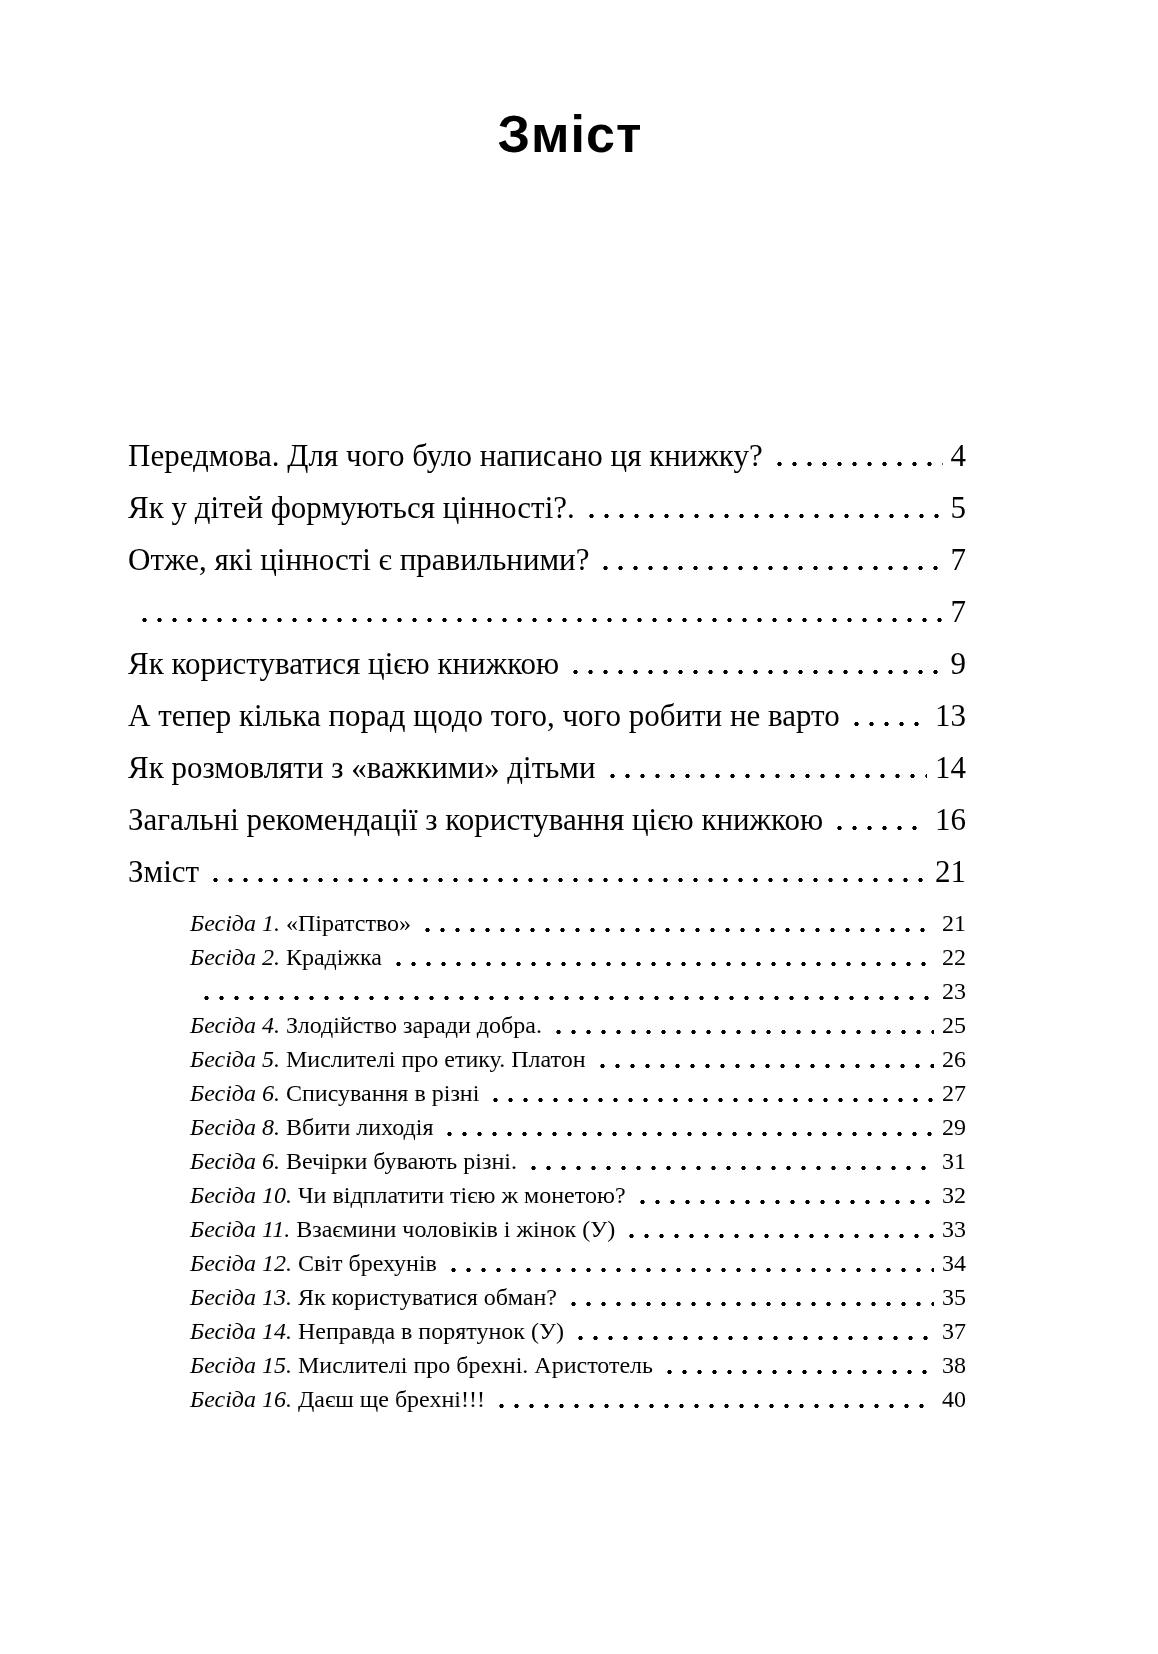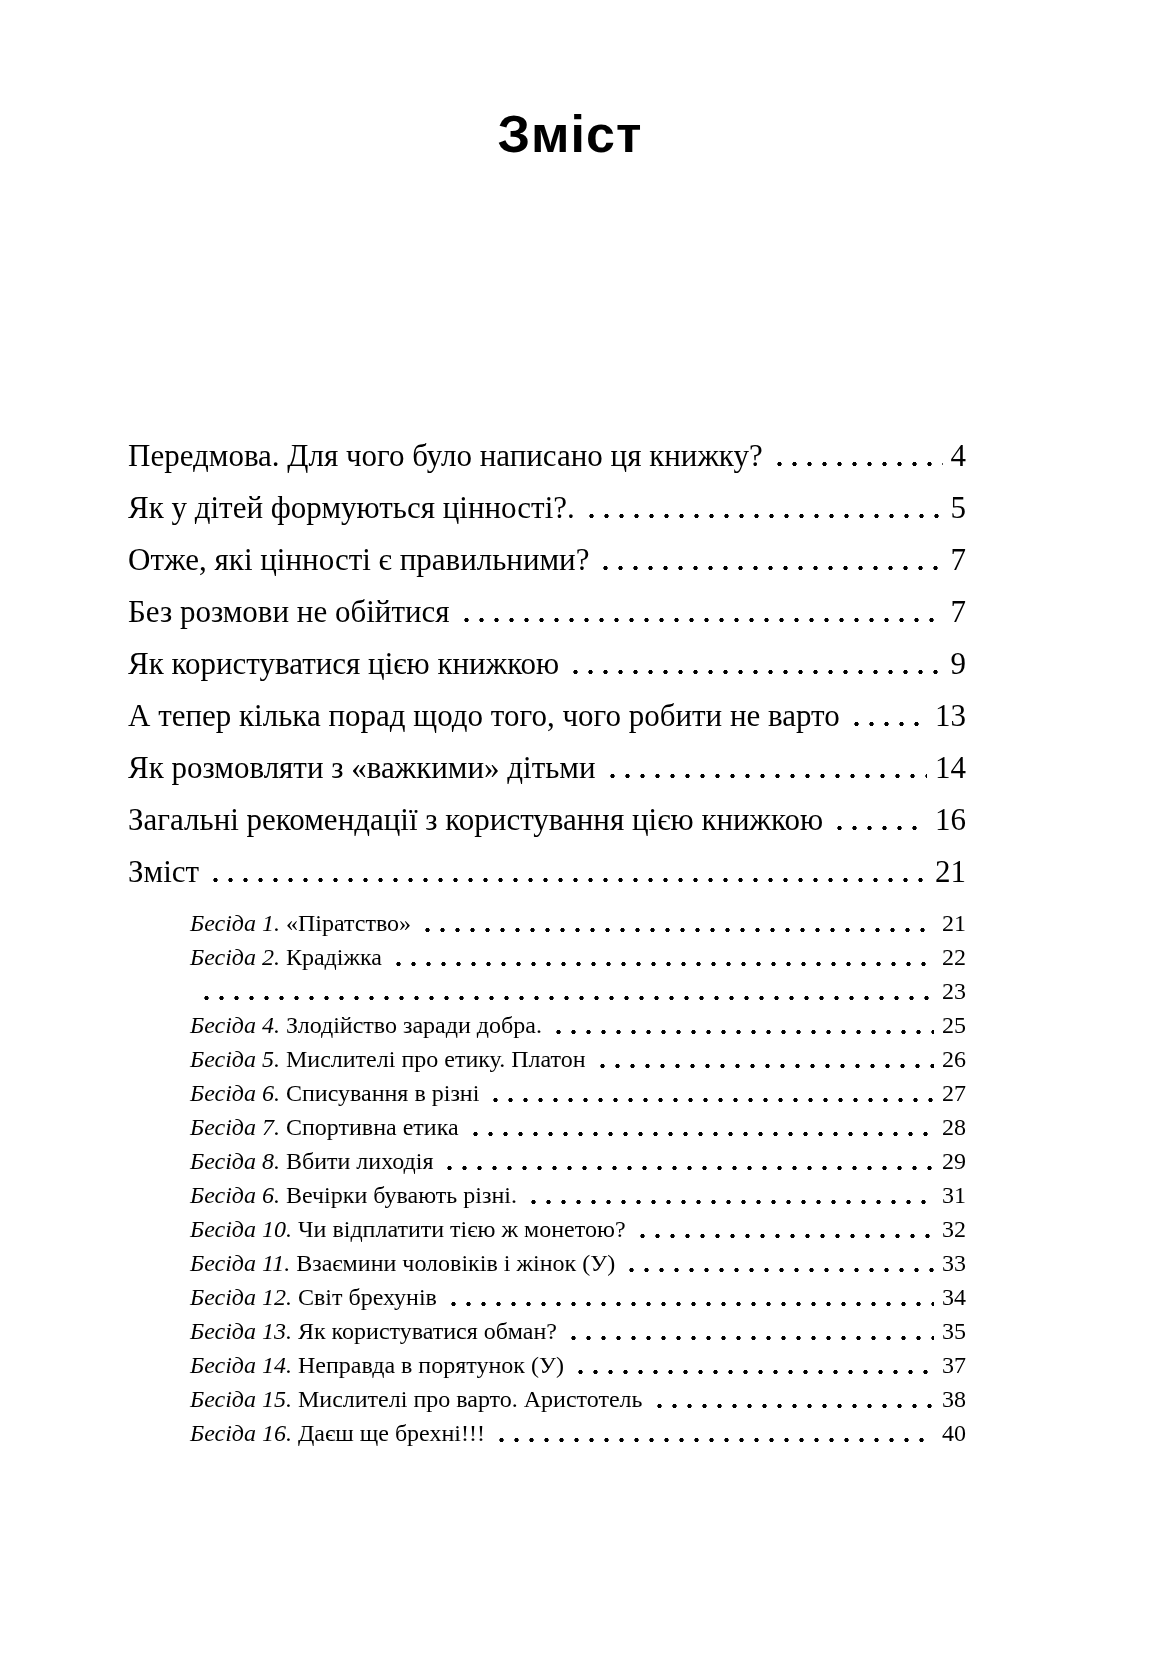--- a/index.html
+++ b/index.html
@@ -87,21 +87,20 @@
     <span class="label">Як у дітей формуються цінності?.</span>
     <span class="leader"></span>
     <span class="pagenum">5</span>
   </div>
   <div class="row">
     <span class="label">Отже, які цінності є правильними?</span>
     <span class="leader"></span>
     <span class="pagenum">7</span>
   </div>
   <div class="row">
-    <span class="label">Без розмови не обійтися</span>
     <span class="leader"></span>
     <span class="pagenum">7</span>
   </div>
   <div class="row">
     <span class="label">Як користуватися цією книжкою</span>
     <span class="leader"></span>
     <span class="pagenum">9</span>
   </div>
   <div class="row">
     <span class="label">А тепер кілька порад щодо того, чого робити не варто</span>
@@ -147,25 +146,20 @@
     <span class="label"><span class="prefix">Бесіда 5.</span><span> Мислителі про етику. Платон</span></span>
     <span class="leader"></span>
     <span class="pagenum">26</span>
   </div>
   <div class="row sub">
     <span class="label"><span class="prefix">Бесіда 6.</span><span> Списування в різні</span></span>
     <span class="leader"></span>
     <span class="pagenum">27</span>
   </div>
   <div class="row sub">
-    <span class="label"><span class="prefix">Бесіда 7.</span><span> Спортивна етика</span></span>
-    <span class="leader"></span>
-    <span class="pagenum">28</span>
-  </div>
-  <div class="row sub">
     <span class="label"><span class="prefix">Бесіда 8.</span><span> Вбити лиходія</span></span>
     <span class="leader"></span>
     <span class="pagenum">29</span>
   </div>
   <div class="row sub">
     <span class="label"><span class="prefix">Бесіда 6.</span><span> Вечірки бувають різні.</span></span>
     <span class="leader"></span>
     <span class="pagenum">31</span>
   </div>
   <div class="row sub">
@@ -187,21 +181,21 @@
     <span class="label"><span class="prefix">Бесіда 13.</span><span> Як користуватися обман?</span></span>
     <span class="leader"></span>
     <span class="pagenum">35</span>
   </div>
   <div class="row sub">
     <span class="label"><span class="prefix">Бесіда 14.</span><span> Неправда в порятунок (У)</span></span>
     <span class="leader"></span>
     <span class="pagenum">37</span>
   </div>
   <div class="row sub">
-    <span class="label"><span class="prefix">Бесіда 15.</span><span> Мислителі про варто. Аристотель</span></span>
+    <span class="label"><span class="prefix">Бесіда 15.</span><span> Мислителі про брехні. Аристотель</span></span>
     <span class="leader"></span>
     <span class="pagenum">38</span>
   </div>
   <div class="row sub">
     <span class="label"><span class="prefix">Бесіда 16.</span><span> Даєш ще брехні!!!</span></span>
     <span class="leader"></span>
     <span class="pagenum">40</span>
   </div>
 
 </div>

